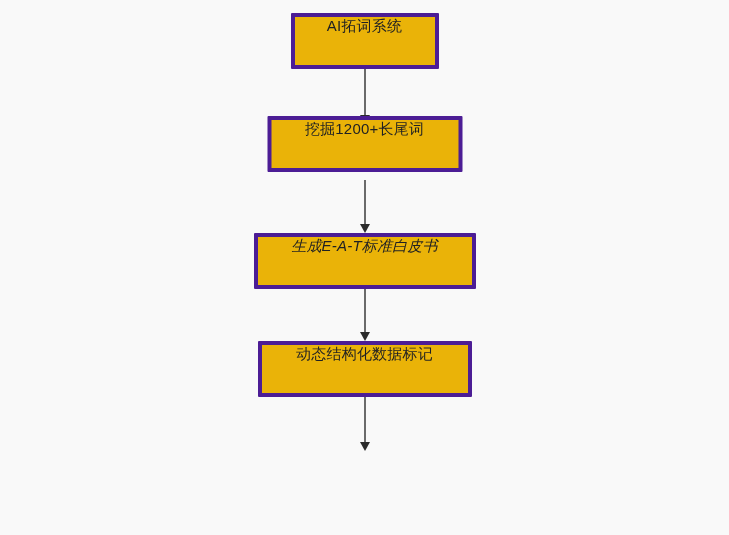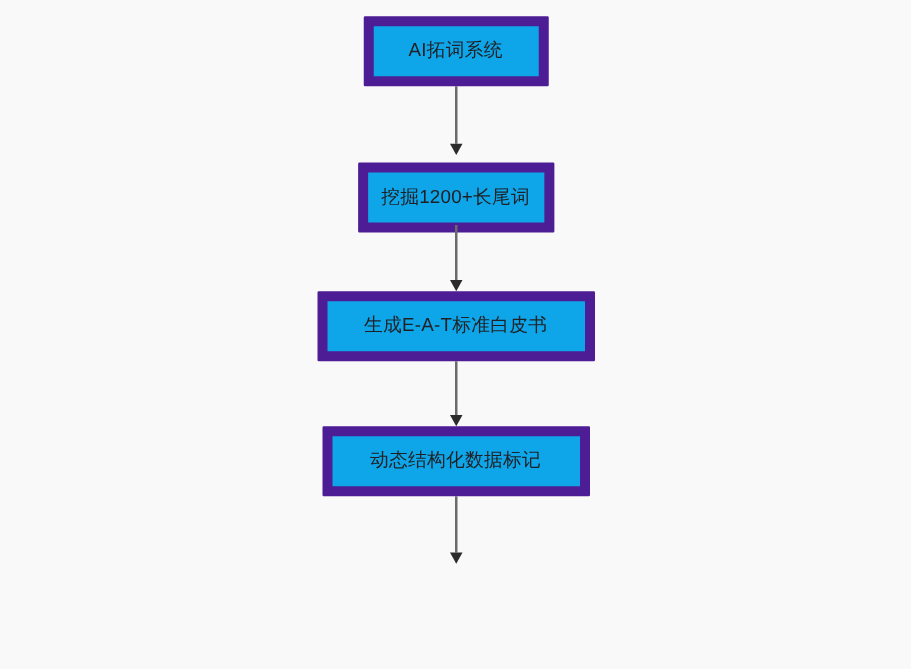--- a/index.html
+++ b/index.html
@@ -16,43 +16,42 @@
   }
   #flowchart-canvas {
     position: relative;
     width: 729px;
     height: 535px;
     background: #f9f9f9;
   }
   .node {
     position: absolute;
     box-sizing: border-box;
-    background: #0ea5e9;
-    border: 8px solid #4c1d95;
+    background: #eab308;
+    border: 4px solid #4c1d95;
     border-radius: 1px;
     display: flex;
-    align-items: center;
     justify-content: center;
     height: 56px;
     left: 50%;
     transform: translateX(-50%);
   }
   .node-label {
     font-size: 15px;
     line-height: 1.2;
     color: #1f2023;
     letter-spacing: 0.2px;
     white-space: nowrap;
     text-align: center;
     font-family: "Liberation Sans", "DejaVu Sans", sans-serif;
   }
   
   .node-0 { top: 13px;  width: 148px; }
-  .node-1 { top: 130px; width: 157px; }
-  .node-2 { top: 233px; width: 222px; }
+  .node-1 { top: 116px; width: 195px; }
+  .node-2 { top: 233px; width: 222px; font-style: italic; }
   .node-3 { top: 341px; width: 214px; }
   .node-4 { top: 451px; width: 238px; }
 
   .edge {
     position: absolute;
     left: 50%;
     transform: translateX(-50%);
     width: 14px;
   }
   .edge-line {

